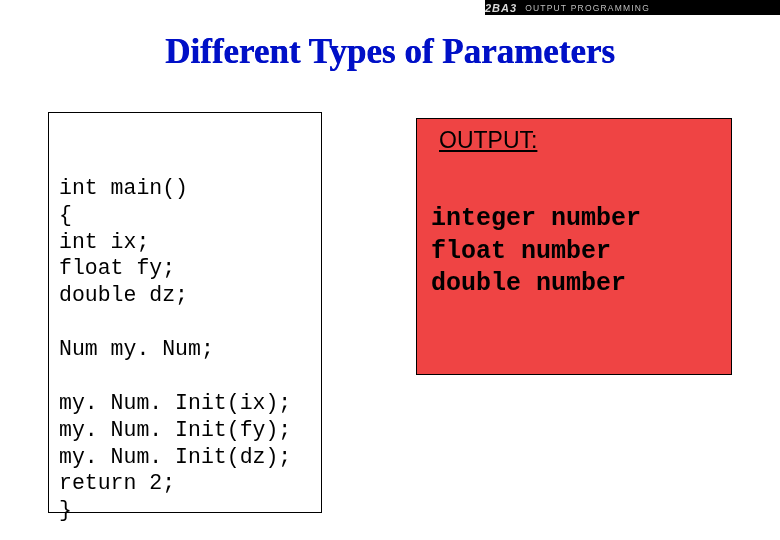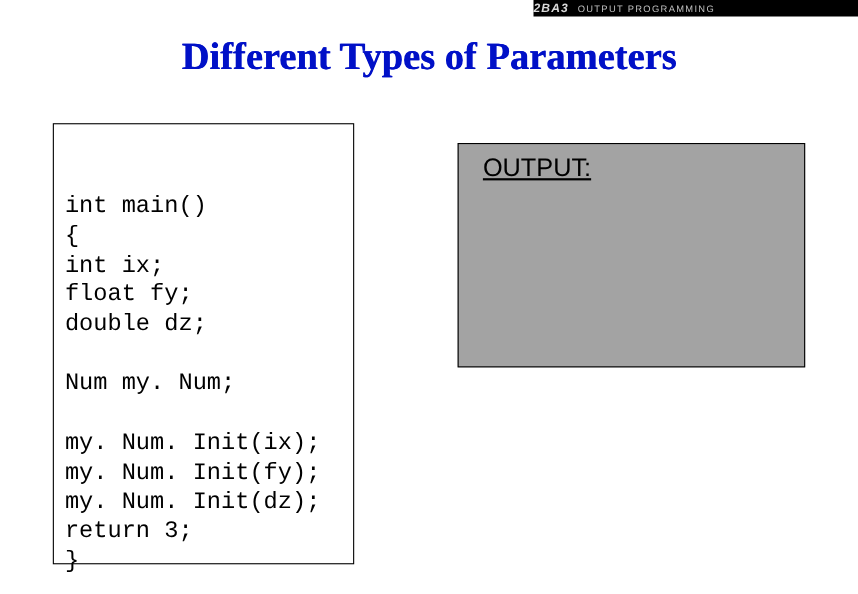--- a/index.html
+++ b/index.html
@@ -50,24 +50,24 @@
     border: 1.5px solid #000;
     padding: 8px 10px;
     font-family: "Courier New", monospace;
     font-size: 21.5px;
     line-height: 1.25;
     white-space: pre;
     color: #000;
   }
   .output-box {
     position: absolute;
-    top: 130px; left: 416px;
-    width: 316px; height: 204px;
+    top: 118px; left: 416px;
+    width: 316px; height: 257px;
     border: 1.5px solid #000;
-    background: #a3a3a3;
+    background: #ef4444;
   }
   .output-label {
     position: absolute;
     top: 8px; left: 22px;
     font-family: Arial, sans-serif;
     font-size: 23px;
     color: #000;
     text-decoration: underline;
   }
   .output-text {
@@ -96,19 +96,22 @@
 {
 int ix;
 float fy;
 double dz;
 
 Num my. Num;
 
 my. Num. Init(ix);
 my. Num. Init(fy);
 my. Num. Init(dz);
-return 3;
+return 2;
 }</div>
 </div>
 
 <div class="output-box">
   <div class="output-label">OUTPUT:</div>
+  <div class="output-text">integer number
+float number
+double number</div>
 </div>
 
 </body></html>

